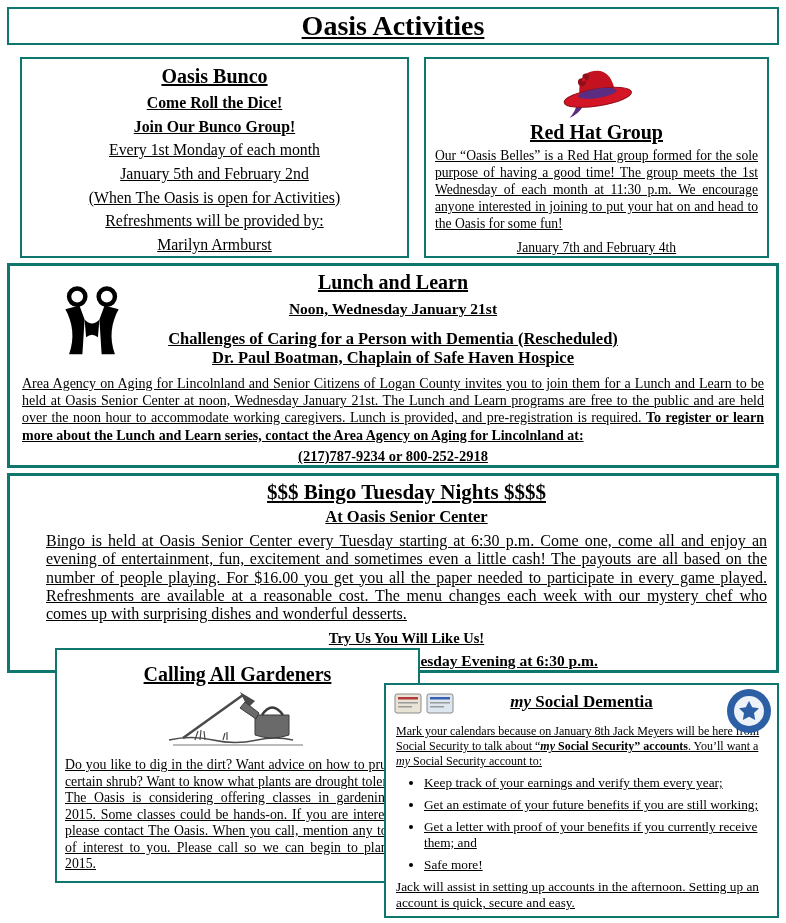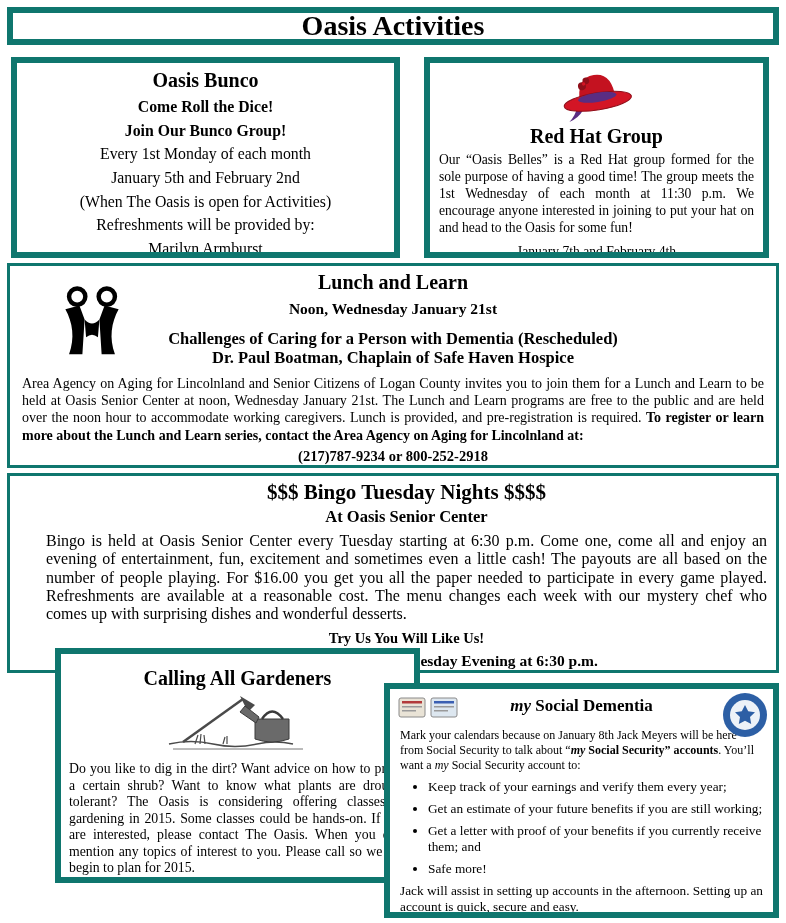--- a/index.html
+++ b/index.html
@@ -3,33 +3,33 @@
 <meta charset="utf-8">
 <style>
   * { margin:0; padding:0; box-sizing:border-box; }
   html,body { background:#fff; }
   .page {
     position:relative; width:786px; height:923px; margin:0 auto;
     background:#fff; color:#000;
     font-family:"Liberation Serif","DejaVu Serif",serif;
     overflow:hidden;
   }
-  .box { position:absolute; border:6px solid #0f766e; background:#fff; overflow:hidden; }
+  .box { position:absolute; border:2px solid #0f766e; background:#fff; overflow:hidden;text-decoration:underline; }
   .bold { font-weight:bold; }
 
   
   .header-box { left:7px; top:7px; width:772px; height:38px;
     display:flex; align-items:center; justify-content:center; }
   .page-title { font-size:28px; font-weight:bold; }
 
   
   .sec-title { font-size:20px; font-weight:bold; text-align:center; line-height:1.2; }
 
   
-  .bunco-box { left:11px; top:57px; width:389px; height:201px; text-align:center; padding-top:5px; }
+  .bunco-box { left:20px; top:57px; width:389px; height:201px; text-align:center; padding-top:5px; }
   .bunco-box .sec-title { margin-bottom:3px; }
   .bunco-line { font-size:15.8px; line-height:1.5; }
 
   
   .redhat-box { left:424px; top:57px; width:345px; height:201px; }
   .hat-wrap { text-align:center; height:58px; margin-top:3px; }
   .redhat-box .sec-title { margin:0 0 4px; }
   .redhat-body { font-size:13.6px; line-height:1.25; text-align:justify; padding:0 9px; }
   .redhat-dates { font-size:13.6px; text-align:center; margin-top:7px; }
 

